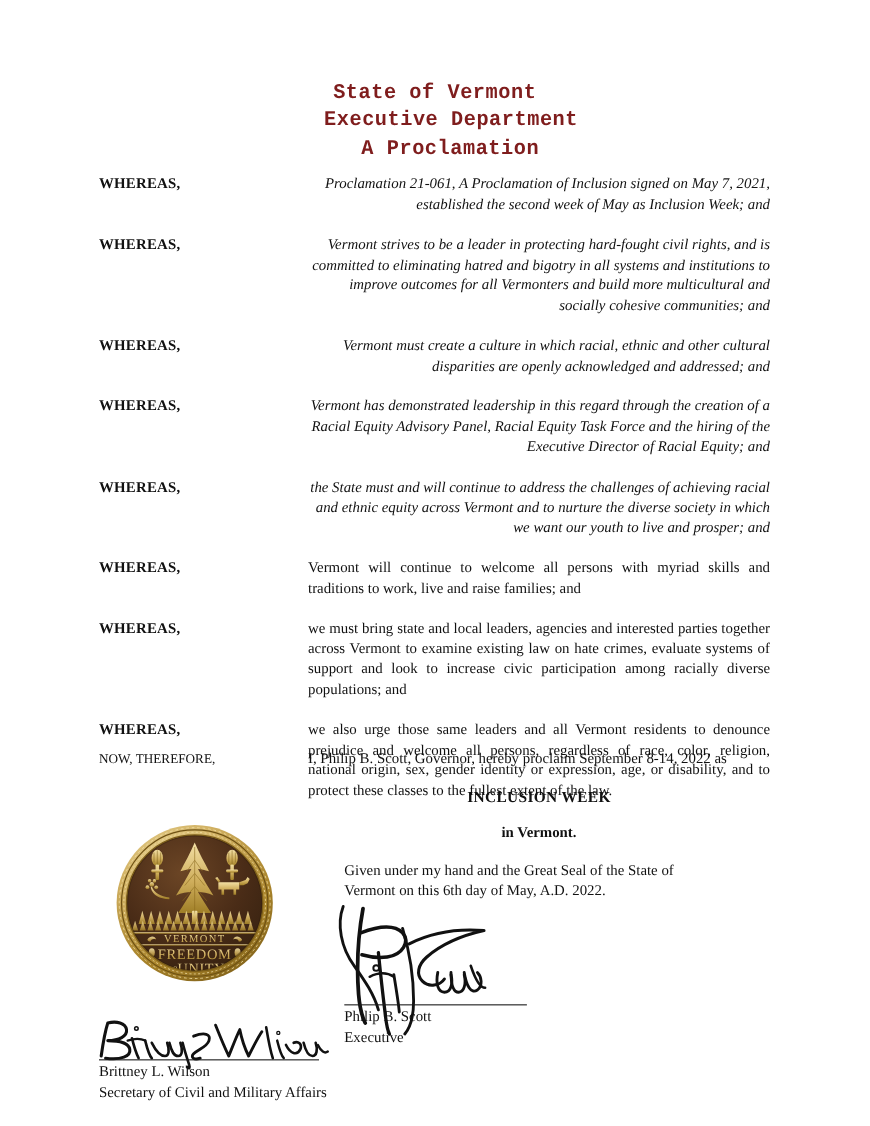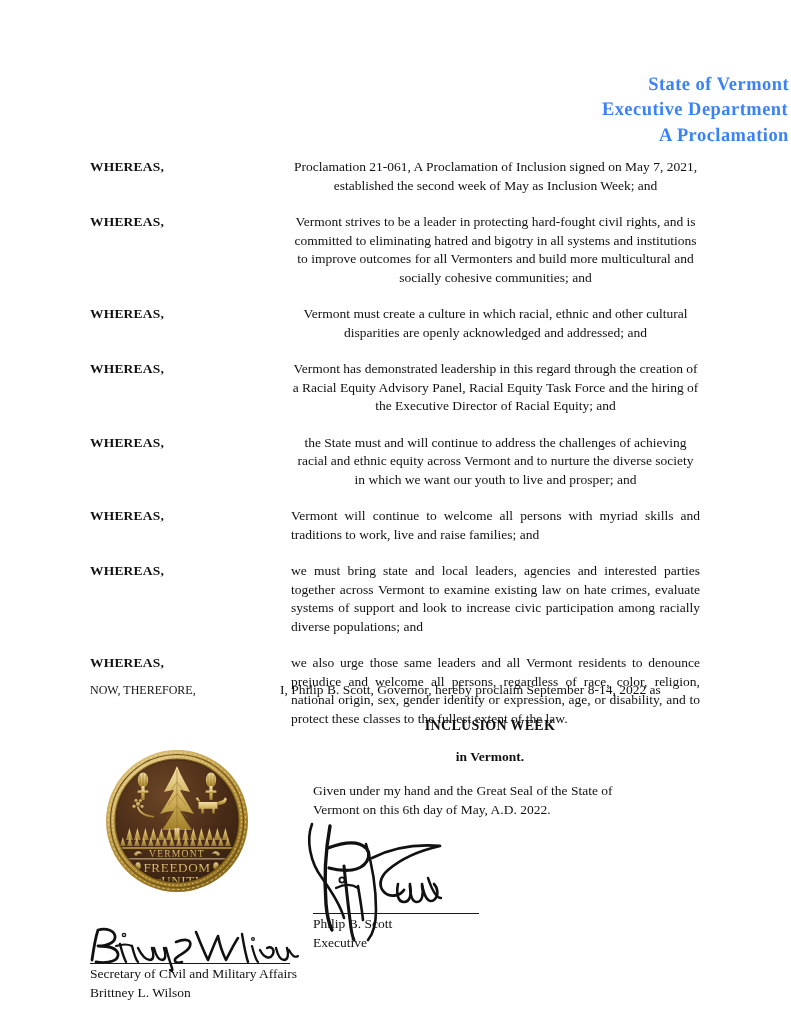--- a/index.html
+++ b/index.html
@@ -26,28 +26,27 @@
 
   
   .masthead {
     position: absolute;
     left: 0;
     right: 0;
     top: 72px;
     text-align: center;
   }
   .masthead .gothic {
-    font-family: Liberation Serif, serif;
+    font-family: Liberation Mono, monospace;
     font-weight: 700;
     letter-spacing: 0.5px;
-    color: #3b82f6;
+    color: #7f1d1d;
     line-height: 1.33;
     font-stretch: condensed;
     text-rendering: geometricPrecision;
-    text-align: right;
   }
   .masthead .l1 { font-size: 19px; }
   .masthead .l2 { font-size: 19px; padding-left: 30px; }
   .masthead .l3 { font-size: 19px; padding-left: 28px; }
 
   
   .blackletter {
     display: inline-block;
     transform: scaleX(0.97);
     transform-origin: center;
@@ -57,41 +56,41 @@
   .clauses {
     position: absolute;
     left: 90px;
     top: 158px;
     width: 610px;
   }
   .clause {
     display: flex;
     align-items: flex-start;
     margin-bottom: 18px;
-    gap: 11px;
   }
   .clause .label {
     width: 190px;
     flex: 0 0 190px;
     font-weight: 700;
     font-size: 13.5px;
     line-height: 18.5px;
     letter-spacing: 0.2px;
     white-space: nowrap;
   }
   .clause .body {
     flex: 1 1 auto;
     font-size: 13.5px;
     line-height: 18.5px;
     text-align: justify;
     text-justify: inter-word;
     hyphens: none;
   }
   .clause .body.ragged {
-    text-align: center;
+    text-align: right;
+    font-style: italic;
   }
 
   
   .now-block {
     position: absolute;
     left: 90px;
     top: 681px;
     width: 610px;
   }
   .now-row {
@@ -476,17 +475,17 @@
         <circle cx="169" cy="17" r="1.4" stroke-width="1.2"></circle>
         <path d="M176 28 C180 36 186 38 189 32 C191 27 187 24 183 26" stroke-width="2.4"></path>
         <path d="M192 26 C194 34 197 38 200 38 C204 38 205 32 203 26" stroke-width="2.4"></path>
         <path d="M205 28 C208 34 211 36 214 34" stroke-width="2.2"></path>
       </g>
     </svg>
   </div>
 
   <div class="rule-sec"></div>
   <div class="name-sec">
+    <div class="name-line">Brittney L. Wilson</div>
     <div class="name-line">Secretary of Civil and Military Affairs</div>
-    <div class="name-line">Brittney L. Wilson</div>
   </div>
 
 </div>
 
 </body></html>

